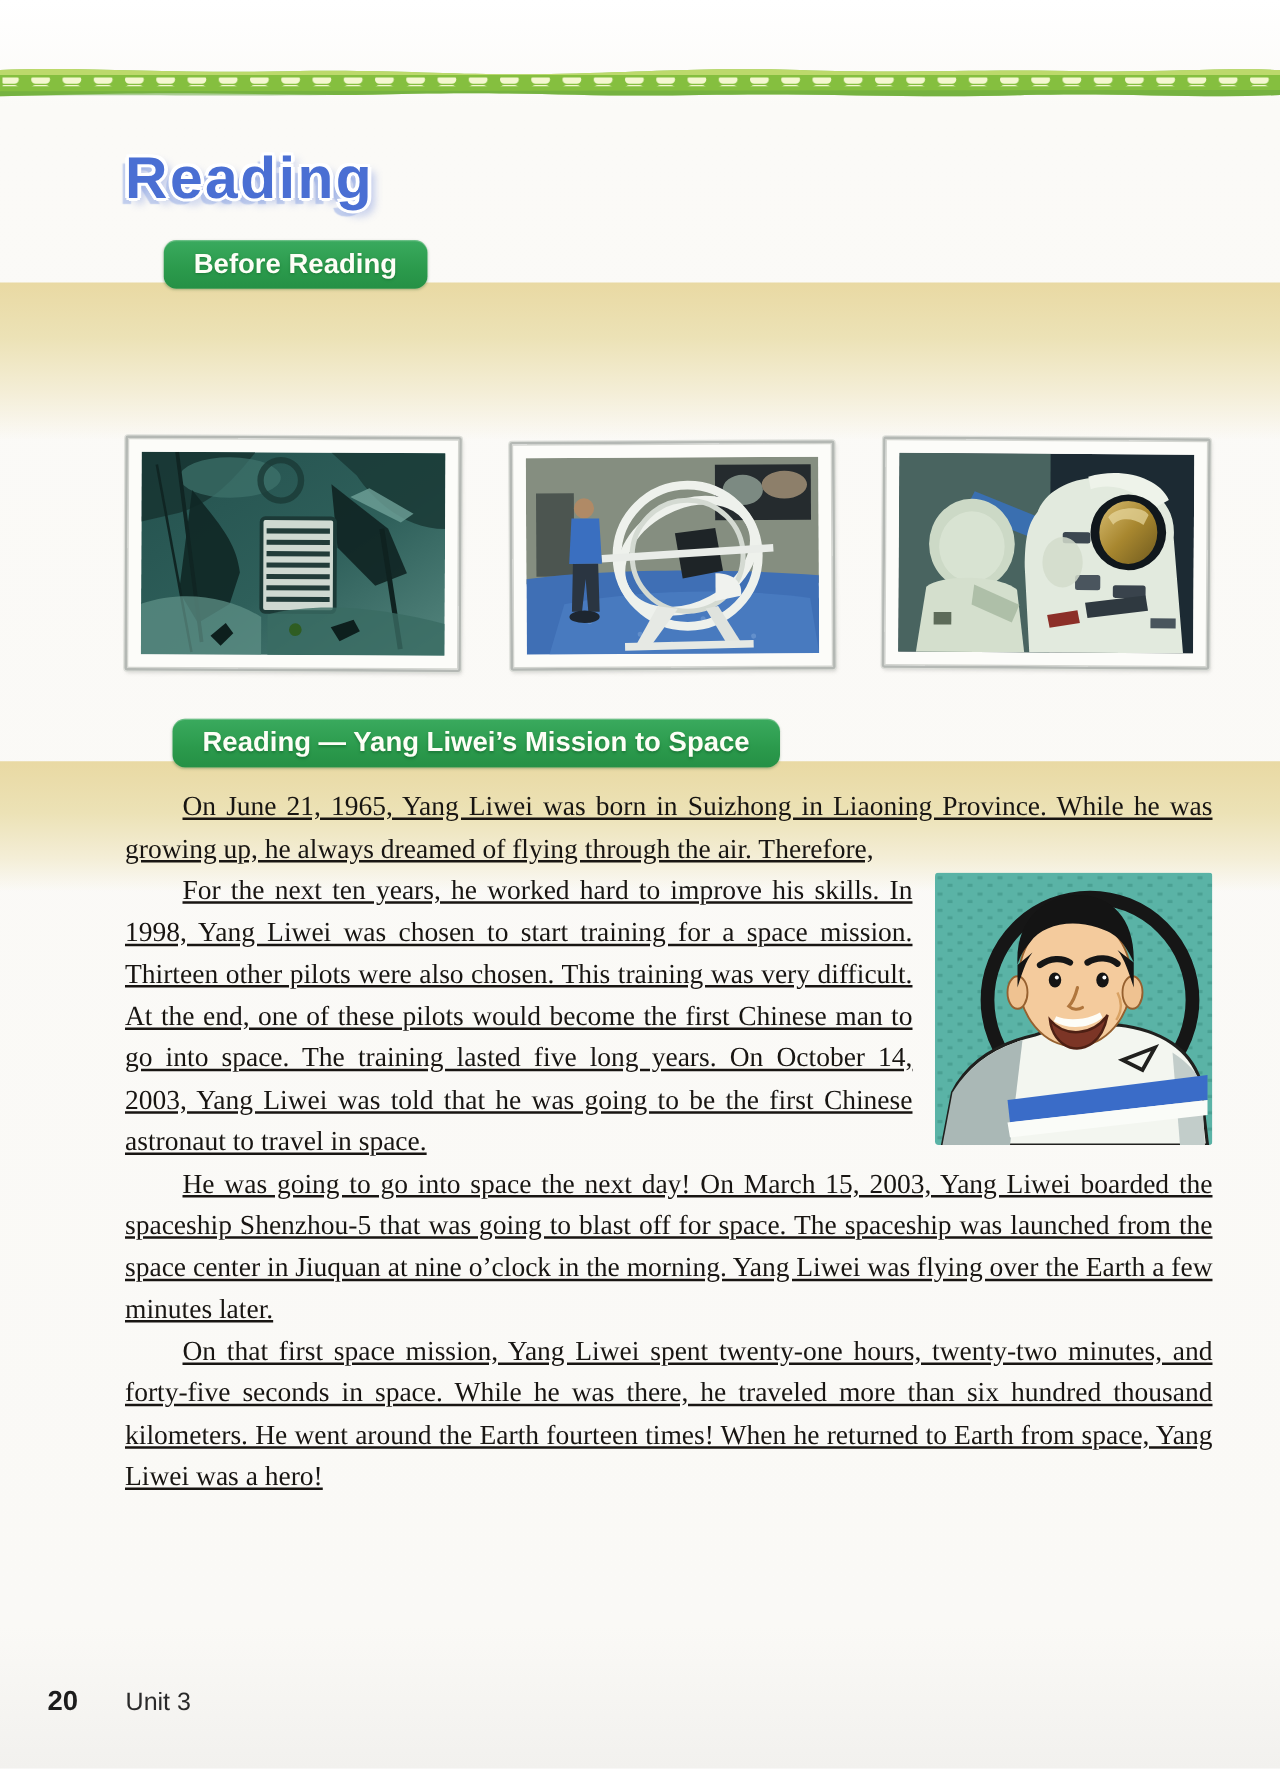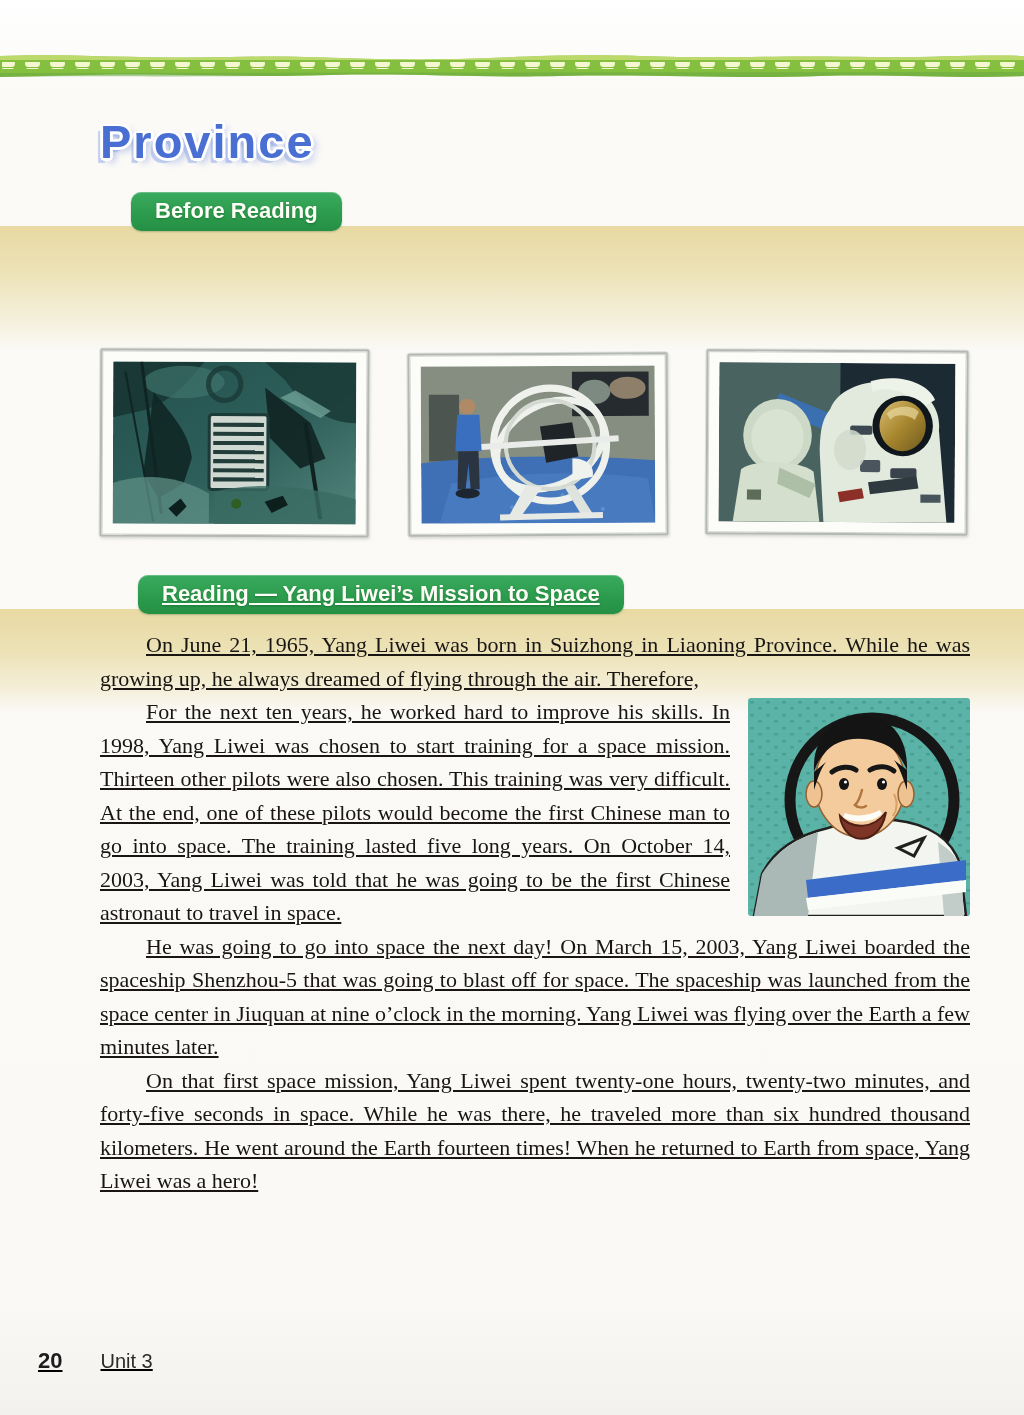--- a/index.html
+++ b/index.html
@@ -21,21 +21,21 @@
   }
   .pill{
     display:inline-block;background:linear-gradient(180deg,#3aaa5e 0%,#2b9a4c 60%,#259045 100%);
     color:#fdfef6;font:700 22px/1 "Liberation Sans",sans-serif;
     padding:8px 24px 9px;border-radius:10px;
     text-shadow:0 1px 2px rgba(0,70,25,.35);
     box-shadow:0 1px 2px rgba(60,110,60,.35), inset 0 1px 0 rgba(255,255,255,.25);
     margin-left:28px;
   }
   .pill-1{position:absolute;left:103px;top:192px;z-index:3;}
-  .pill-2{position:absolute;left:110px;top:575px;z-index:3;text-decoration:underline;}
+  .pill-2{position:absolute;left:110px;top:575px;z-index:3;}
   .band{position:absolute;left:0;width:1024px;z-index:1;}
   .band-1{top:226px;height:126px;background:linear-gradient(180deg,#e9d9a3 0%,#ecE2b6 35%,#f4eed7 70%,rgba(250,249,244,0) 100%);}
   .band-2{top:609px;height:104px;background:linear-gradient(180deg,#e9d9a3 0%,#ece2b6 40%,#f4eed7 75%,rgba(250,249,244,0) 100%);}
   .question{
     position:absolute;left:100px;top:249px;width:858px;z-index:2;
     font:700 21.5px/27.5px "Liberation Sans",sans-serif;color:#141210;
   }
   
   .photos{position:absolute;left:100px;top:349px;width:868px;display:flex;justify-content:space-between;align-items:flex-start;z-index:2;}
   .frame{
@@ -51,21 +51,21 @@
     position:absolute;left:100px;top:628px;width:870px;z-index:2;
     font:400 22px/33.5px "Liberation Serif",serif;color:#181512;text-align:justify;text-decoration:underline;
   }
   .article p{margin:0;}
   .article p.ind{text-indent:46px;}
   .wrapzone::after{content:"";display:block;clear:both;}
   .portrait{
     float:right;width:222px;height:218px;margin:3px 0 10px 18px;
     border-radius:3px;overflow:hidden;
   }
-  .footer{position:absolute;left:38px;top:1348px;display:flex;align-items:baseline;z-index:2;text-decoration:underline;}
+  .footer{position:absolute;left:38px;top:1348px;display:flex;align-items:baseline;z-index:2;}
   .page-num{font:700 22px "Liberation Sans",sans-serif;color:#1c1c1c;}
   .unit-label{font:400 20px "Liberation Sans",sans-serif;color:#2a2a2a;margin-left:38px;}
 </style>
 </head>
 <body>
 
 <div class="page">
 
   <div class="divider">
     <svg width="1024" height="28" viewBox="0 0 1024 28" xmlns="http://www.w3.org/2000/svg">
@@ -74,21 +74,21 @@
           <rect x="0" y="0" width="15" height="7" rx="3.5" fill="#f4f7cf"></rect>
         </pattern>
       </defs>
       <path d="M0,4 C60,1 140,7 230,5 C320,3 360,9 450,7 C530,5 560,2 640,4 C730,7 780,3 870,5 C930,6 980,2 1024,4 L1024,24 C960,27 900,22 820,24 C730,27 660,22 560,24 C470,26 420,21 330,23 C240,26 180,21 90,23 L0,25 Z" fill="#85bf3f"></path>
       <path d="M0,4 C60,1 140,7 230,5 C320,3 360,9 450,7 C530,5 560,2 640,4 C730,7 780,3 870,5 C930,6 980,2 1024,4 L1024,8 L0,8 Z" fill="#c9e077" opacity=".8"></path>
       <path d="M0,25 C90,23 180,26 330,23 C420,21 470,26 560,24 C660,22 730,27 820,24 C900,22 960,27 1024,24 L1024,20 L0,21 Z" fill="#6aa843" opacity=".55"></path>
       <rect x="2" y="10" width="1020" height="7" fill="url(#dashes)"></rect>
     </svg>
   </div>
 
-  <div class="bubble-title">Province</div>
+  <div class="bubble-title">Reading</div>
 
   <div class="pill pill-1">Before Reading</div>
 
   <div class="band band-1"></div>
   <div class="band band-2"></div>
 
 
   <div class="photos">
     <div class="frame frame-1">
       <svg class="photo" viewBox="0 0 240 160" xmlns="http://www.w3.org/2000/svg">

